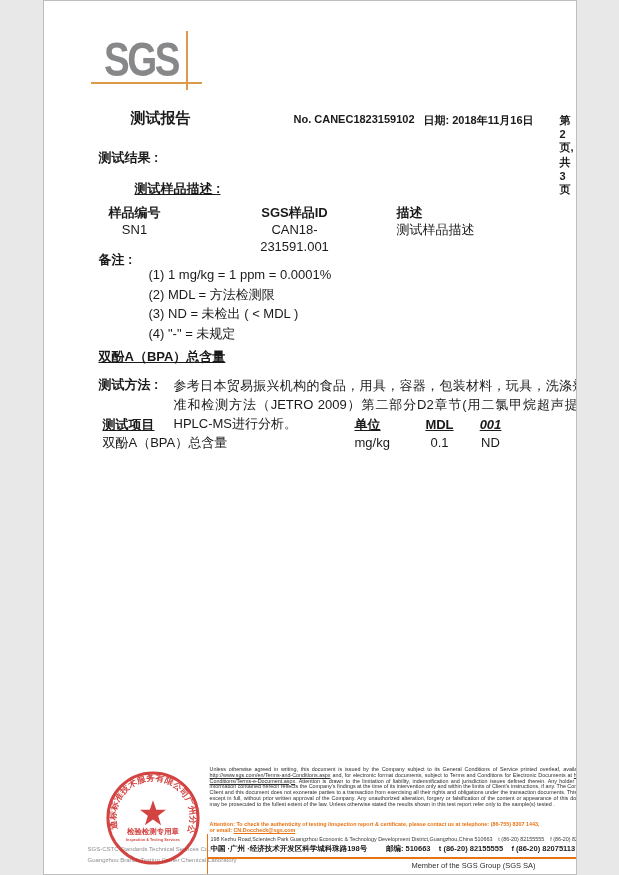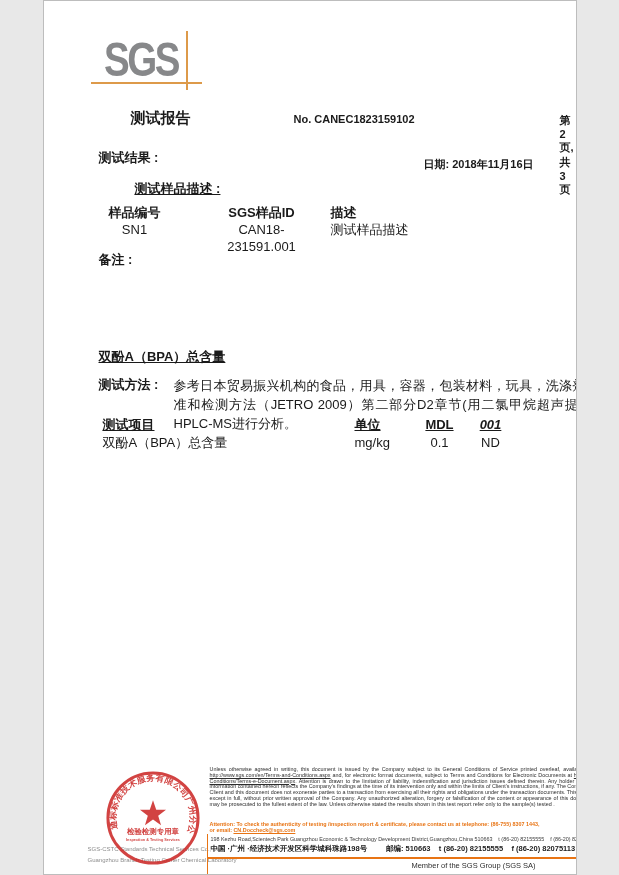--- a/index.html
+++ b/index.html
@@ -6,30 +6,30 @@
   .page{position:relative;width:534px;height:875px;margin:0 auto;background:#ffffff;
         border:1px solid #bdbdbd;box-sizing:border-box;overflow:hidden;color:#1a1a1a;}
   
   .logo-text{position:absolute;left:60px;top:30px;font-size:47px;font-weight:700;color:#87888a;
              letter-spacing:-3px;transform:scale(.82,1.02);transform-origin:left top;}
   .logo-hline{position:absolute;left:47px;top:81px;width:111px;height:2px;background:#dd9a4a;}
   .logo-vline{position:absolute;left:142px;top:30px;width:2px;height:59px;background:#dd9a4a;}
   
   .doc-title{position:absolute;left:55px;top:108px;font-size:15px;font-weight:700;margin-left:32px;}
   .report-no{position:absolute;left:218px;top:112px;font-size:11px;font-weight:700;margin-left:32px;}
-  .date-info{position:absolute;left:380px;top:112px;font-size:11px;font-weight:700;margin-top:44px;}
+  .date-info{position:absolute;left:380px;top:112px;font-size:11px;font-weight:700;}
   .page-info{position:absolute;left:516px;top:112px;font-size:11px;font-weight:700;}
   
   .t11{font-size:13px;}
   .bold{font-weight:700;}
   .u{text-decoration:underline;}
   .results-label{position:absolute;left:55px;top:148px;}
   .sample-heading{position:absolute;left:55px;top:179px;margin-left:36px;}
   .sample-table{position:absolute;left:55px;top:203px;width:420px;}
-  .sample-row{display:flex;line-height:17px;}
+  .sample-row{display:flex;line-height:17px;gap:33px;}
   .sc1{width:72px;text-align:center;}
   .sc2{width:110px;text-align:center;margin-left:36px;}
   .sc3{flex:1;padding-left:14px;}
   .remarks-label{position:absolute;left:55px;top:250px;}
   .notes{position:absolute;left:105px;top:264px;}
   .notes div{line-height:19.5px;}
   .bpa-heading{position:absolute;left:55px;top:347px;}
   .method-label{position:absolute;left:55px;top:375px;}
   .method-text{position:absolute;left:130px;top:375px;width:465px;line-height:19px;text-align:justify;}
   .result-table{position:absolute;left:55px;top:415px;width:420px;}
@@ -76,20 +76,26 @@
       <div class="sc3">描述</div>
     </div>
     <div class="sample-row t11">
       <div class="sc1">SN1</div>
       <div class="sc2">CAN18-231591.001</div>
       <div class="sc3">测试样品描述</div>
     </div>
   </div>
 
   <div class="remarks-label t11 bold">备注 :</div>
+  <div class="notes t11">
+    <div>(1) 1 mg/kg = 1 ppm = 0.0001%</div>
+    <div>(2) MDL = 方法检测限</div>
+    <div>(3) ND = 未检出 ( &lt; MDL )</div>
+    <div>(4) "-" = 未规定</div>
+  </div>
 
   <div class="bpa-heading t11 bold u">双酚A（BPA）总含量</div>
   <div class="method-label t11 bold">测试方法 :</div>
   <div class="method-text t11">参考日本贸易振兴机构的食品，用具，容器，包装材料，玩具，洗涤剂规范、标准和检测方法（JETRO 2009）第二部分D2章节(用二氯甲烷超声提取)，采用HPLC-MS进行分析。</div>
 
   <div class="result-table">
     <div class="result-row t11 bold">
       <div class="rc-item"><span class="u">测试项目</span></div>
       <div class="rc-unit"><span class="u">单位</span></div>
       <div class="rc-mdl"><span class="u">MDL</span></div>

